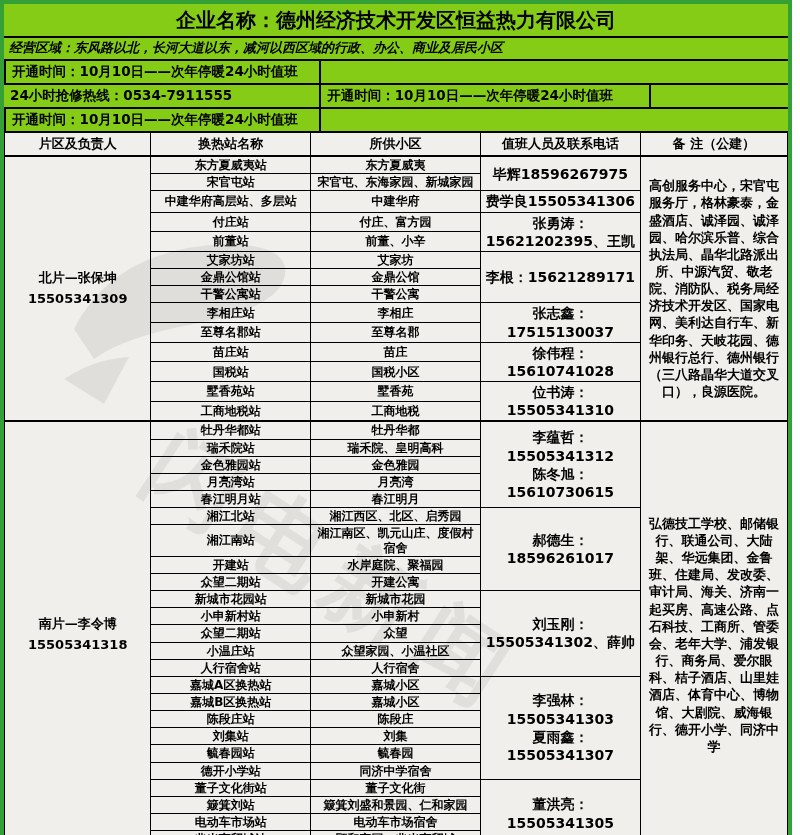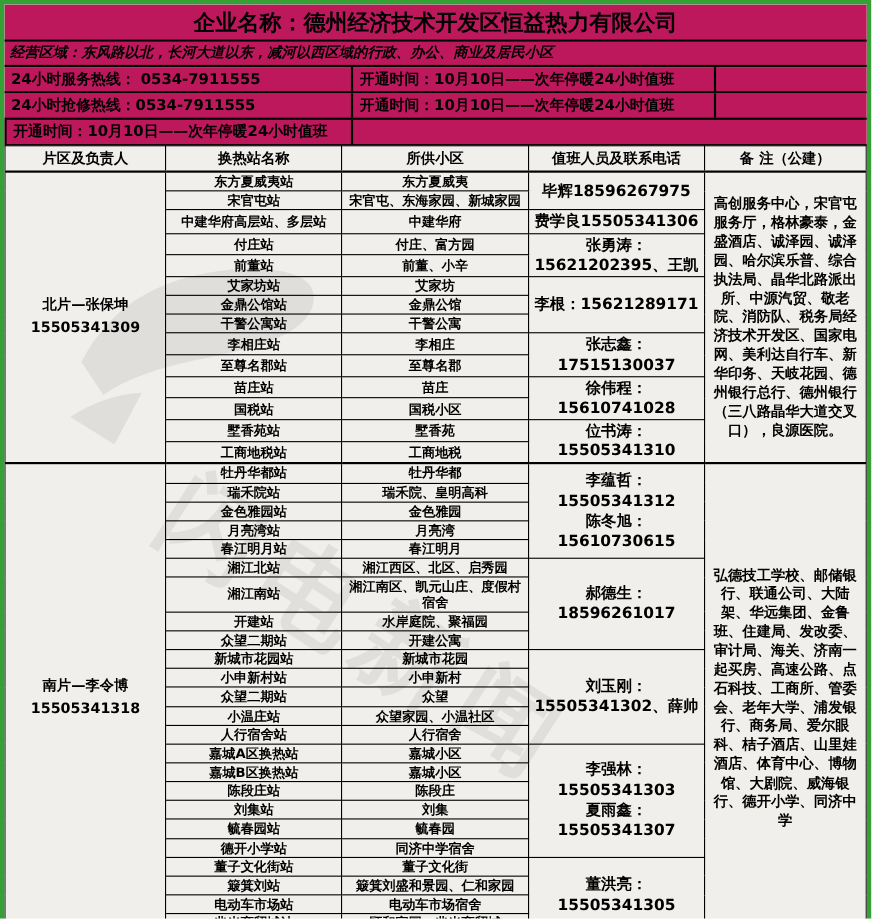--- a/index.html
+++ b/index.html
@@ -1,19 +1,19 @@
 <!DOCTYPE html>
 <html lang="zh"><head>
 <meta charset="utf-8">
 <style>
   html,body{margin:0;padding:0;background:#fff;}
   body{width:800px;height:835px;overflow:hidden;font-family:"DejaVu Sans",sans-serif;color:#000;}
   .frame{position:relative;width:784px;margin:0;border:4px solid #35a035;background:#f0efeb;overflow:hidden;}
   
-  .yellow{background:#be185d;font-weight:bold;}
+  .yellow{background:#84cc16;font-weight:bold;}
   .title-bar{border-bottom:2px solid #000;text-align:center;font-size:20px;padding:3px 0 2px 0;}
   .region-bar{border-bottom:2px solid #000;font-size:13px;padding:1px 5px 2px 5px;font-style:italic;}
   .info-row{display:grid;grid-template-columns:40.2% 42.1% auto;border-bottom:2px solid #000;}
   .info-row:last-of-type{border-bottom:1px solid #000;}
   .info-cell{font-size:13.5px;font-weight:bold;padding:2px 6px 2px 6px;}
   .info-cell.schedule,.info-cell.spacer{border-left:2px solid #000;}
   
   table{width:100%;border-collapse:collapse;table-layout:fixed;position:relative;z-index:1;}
   th,td{border:1px solid #000;font-weight:bold;}
   th{font-size:13px;height:20px;padding:1px 2px;background:transparent;}
@@ -38,21 +38,20 @@
       <path d="M40 120 Q80 40 190 35 Q260 35 250 70 Q240 100 160 115 Q90 128 60 150 Z" fill="#555"></path>
       <path d="M30 170 Q60 150 95 148 L70 195 Z" fill="#555"></path>
     </svg>
   </div>
   <div class="watermark-text">闪电新闻</div>
 
   <div class="yellow title-bar">企业名称：德州经济技术开发区恒益热力有限公司</div>
   <div class="yellow region-bar">经营区域：东风路以北，长河大道以东，减河以西区域的行政、办公、商业及居民小区</div>
 
   <div class="yellow info-row">
-    <div class="info-cell">24小时服务热线：  0534-7911555</div>
     <div class="info-cell schedule">开通时间：10月10日——次年停暖24小时值班</div>
     <div class="info-cell spacer"></div>
   </div>
   <div class="yellow info-row">
     <div class="info-cell">24小时抢修热线：0534-7911555</div>
     <div class="info-cell schedule">开通时间：10月10日——次年停暖24小时值班</div>
     <div class="info-cell spacer"></div>
   </div>
   <div class="yellow info-row">
     <div class="info-cell schedule">开通时间：10月10日——次年停暖24小时值班</div>

